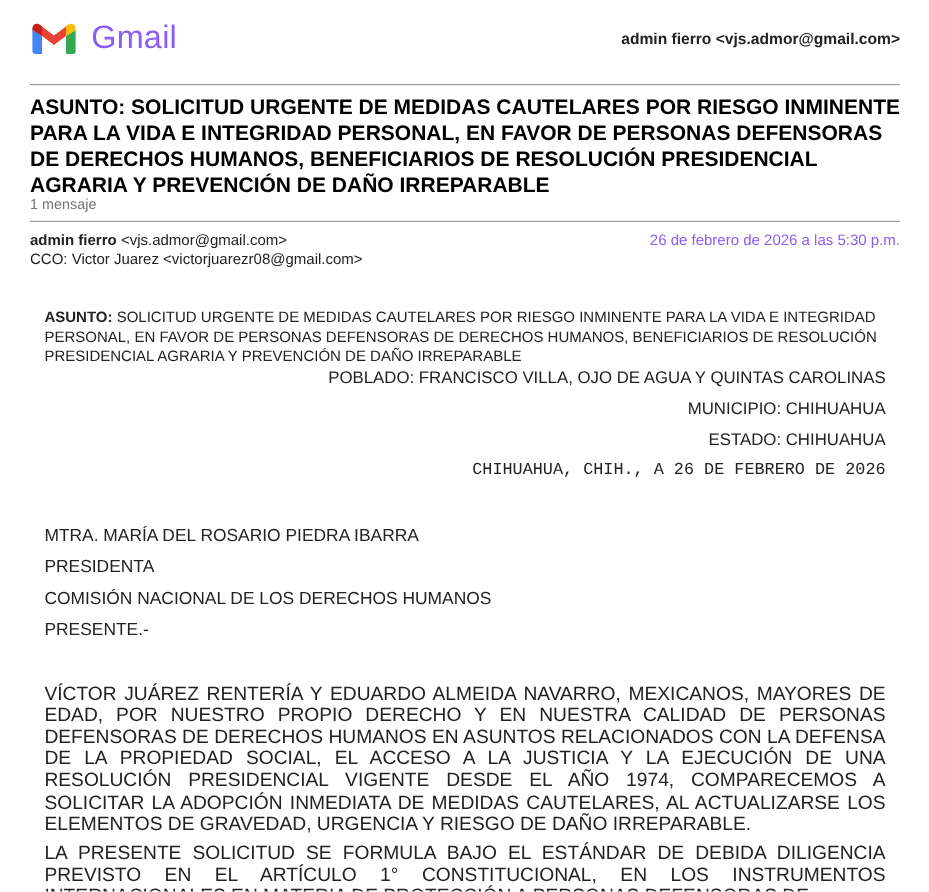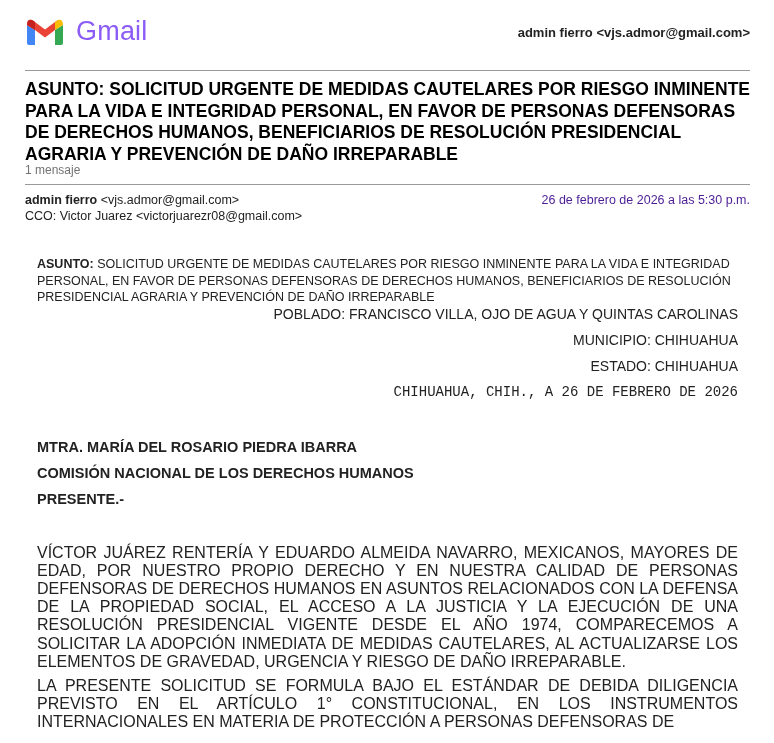--- a/index.html
+++ b/index.html
@@ -85,21 +85,21 @@
       font-size: 12.5px;
       line-height: 15.5px;
       color: #222;
     }
     .meta .sender-name { font-weight: bold; }
     .meta-date {
       position: absolute;
       right: 24px;
       top: 193px;
       font-size: 12.5px;
-      color: #4c1d95;
+      color: #8b5cf6;
     }
 
     .letter {
       position: absolute;
       left: 37px;
       top: 256px;
       width: 701px;
       color: #222;
     }
     .intro {
@@ -112,21 +112,21 @@
       font-size: 14px;
     }
     .poblado { line-height: 16px; margin-top: 0; }
     .municipio { margin-top: 10px; }
     .estado { margin-top: 10px; }
     .fecha { margin-top: 10px; font-family: Liberation Mono, monospace; }
 
     .addressee {
       margin-top: 34px;
       font-size: 14.5px;
-      font-weight: bold;
+      font-weight: normal;
       line-height: 26px;
     }
 
     .para {
       font-size: 16px;
       line-height: 18.2px;
       text-align: justify;
       text-align-last: left;
       color: #222;
     }
@@ -177,19 +177,20 @@
   <div class="intro">
     <b>ASUNTO:</b><span> SOLICITUD URGENTE DE MEDIDAS CAUTELARES POR RIESGO INMINENTE PARA LA VIDA E INTEGRIDAD PERSONAL, EN FAVOR DE PERSONAS DEFENSORAS DE DERECHOS HUMANOS, BENEFICIARIOS DE RESOLUCIÓN PRESIDENCIAL AGRARIA Y PREVENCIÓN DE DAÑO IRREPARABLE</span>
   </div>
   <div class="right-line poblado">POBLADO: FRANCISCO VILLA, OJO DE AGUA Y QUINTAS CAROLINAS</div>
   <div class="right-line municipio">MUNICIPIO: CHIHUAHUA</div>
   <div class="right-line estado">ESTADO: CHIHUAHUA</div>
   <div class="right-line fecha">CHIHUAHUA, CHIH., A 26 DE FEBRERO DE 2026</div>
 
   <div class="addressee">
     <div>MTRA. MARÍA DEL ROSARIO PIEDRA IBARRA</div>
+    <div>PRESIDENTA</div>
     <div>COMISIÓN NACIONAL DE LOS DERECHOS HUMANOS</div>
     <div>PRESENTE.-</div>
   </div>
 
   <div class="para para1">VÍCTOR JUÁREZ RENTERÍA Y EDUARDO ALMEIDA NAVARRO, MEXICANOS, MAYORES DE EDAD, POR NUESTRO PROPIO DERECHO Y EN NUESTRA CALIDAD DE PERSONAS DEFENSORAS DE DERECHOS HUMANOS EN ASUNTOS RELACIONADOS CON LA DEFENSA DE LA PROPIEDAD SOCIAL, EL ACCESO A LA JUSTICIA Y LA EJECUCIÓN DE UNA RESOLUCIÓN PRESIDENCIAL VIGENTE DESDE EL AÑO 1974, COMPARECEMOS A SOLICITAR LA ADOPCIÓN INMEDIATA DE MEDIDAS CAUTELARES, AL ACTUALIZARSE LOS ELEMENTOS DE GRAVEDAD, URGENCIA Y RIESGO DE DAÑO IRREPARABLE.</div>
   <div class="para para2">LA PRESENTE SOLICITUD SE FORMULA BAJO EL ESTÁNDAR DE DEBIDA DILIGENCIA PREVISTO EN EL ARTÍCULO 1° CONSTITUCIONAL, EN LOS INSTRUMENTOS INTERNACIONALES EN MATERIA DE PROTECCIÓN A PERSONAS DEFENSORAS DE</div>
 </div>
 
 </body></html>

